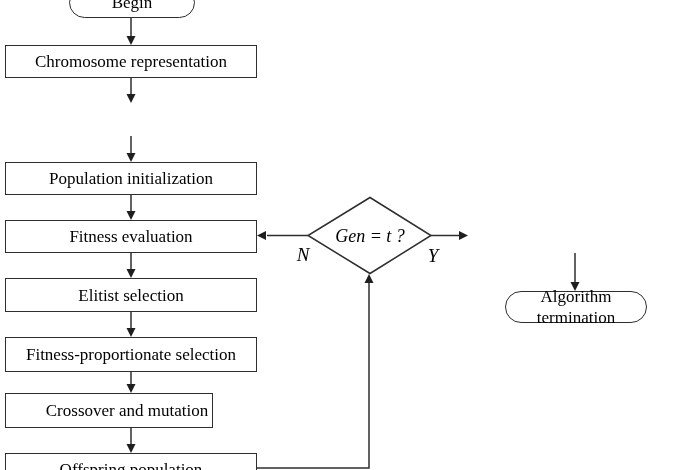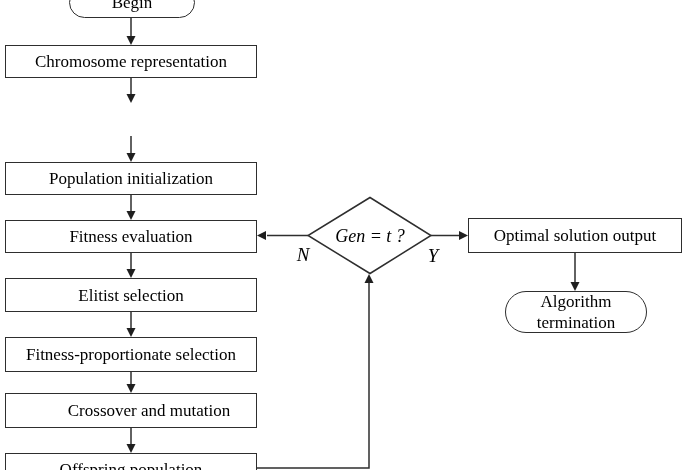--- a/index.html
+++ b/index.html
@@ -30,24 +30,24 @@
     line-height: 21px;
   }
   .terminator { border-radius: 23px; }
   .n-begin        { left: 69px;  top: -13px; width: 126px; height: 31px; border-radius: 16px; }
   .n-chromosome   { left: 5px;   top: 45px;  width: 252px; height: 33px; }
   .n-parameter    { left: 5px;   top: 103px; width: 252px; height: 33px; }
   .n-population   { left: 5px;   top: 162px; width: 252px; height: 33px; }
   .n-fitnesseval  { left: 5px;   top: 220px; width: 252px; height: 33px; }
   .n-elitist      { left: 5px;   top: 278px; width: 252px; height: 34px; }
   .n-fitnessprop  { left: 5px;   top: 337px; width: 252px; height: 35px; }
-  .n-crossover    { left: 5px;   top: 393px; width: 252px; height: 35px; padding-left: 36px; }
+  .n-crossover    { left: 5px;   top: 393px; width: 208px; height: 35px; padding-left: 36px; }
   .n-offspring    { left: 5px;   top: 453px; width: 252px; height: 33px; }
   .n-optimal      { left: 468px; top: 218px; width: 214px; height: 35px; }
-  .n-termination  { left: 505px; top: 291px; width: 142px; height: 42px; padding: 13px 14px; }
+  .n-termination  { left: 505px; top: 291px; width: 142px; height: 32px; padding: 13px 14px; }
   .decision-label {
     position: absolute;
     left: 310px; top: 223px; width: 120px; height: 26px;
     display: flex; align-items: center; justify-content: center;
     font-size: 18px; font-style: italic;
   }
   .branch-label {
     position: absolute;
     width: 26px; height: 24px;
     display: flex; align-items: center; justify-content: center;
@@ -155,23 +155,20 @@
   </div>
 
   <div class="node n-crossover">
     <span>Crossover and mutation</span>
   </div>
 
   <div class="node n-offspring">
     <span>Offspring population</span>
   </div>
 
-  <div class="node n-optimal">
-    <span>Optimal solution output</span>
-  </div>
 
   <div class="node terminator n-termination">
     <span>Algorithm termination</span>
   </div>
 
   <div class="decision-label">Gen = t ?</div>
 
   <div class="branch-label branch-n">N</div>
   <div class="branch-label branch-y">Y</div>
 

